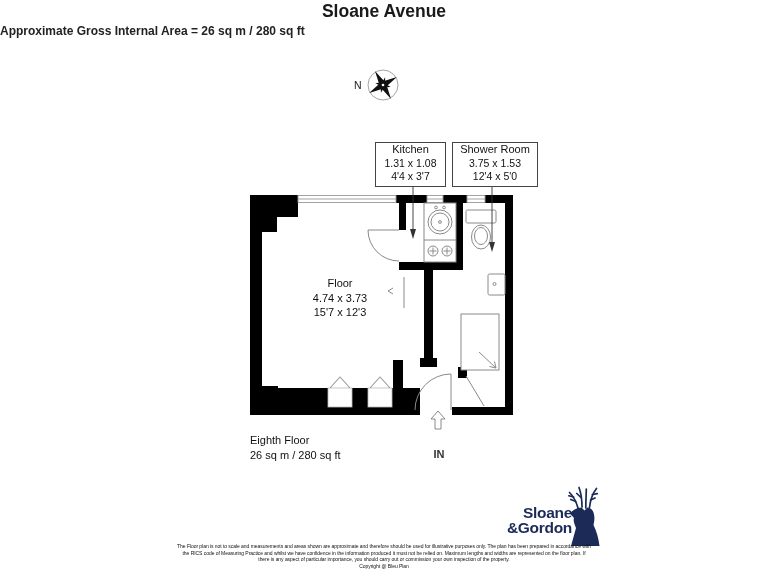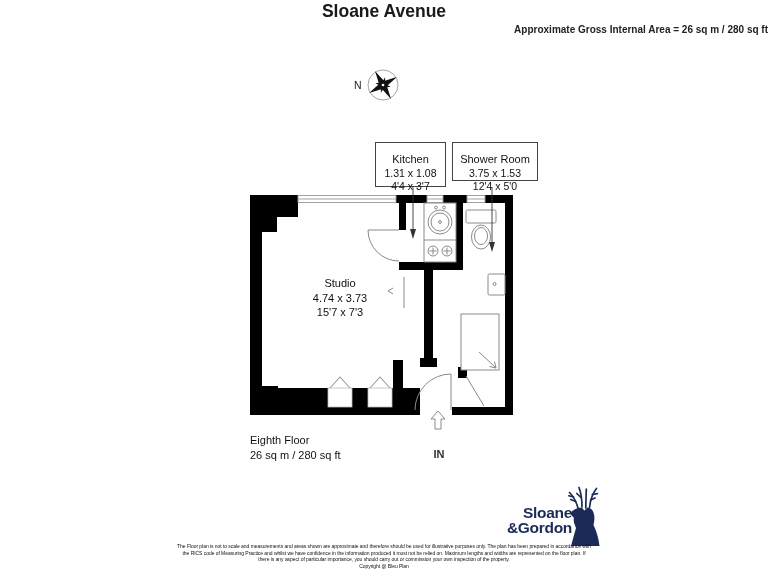--- a/index.html
+++ b/index.html
@@ -2,29 +2,29 @@
 <html><head>
 <meta charset="utf-8">
 <style>
   html,body{margin:0;padding:0;}
   body{
     width:768px;height:576px;position:relative;background:#ffffff;
     font-family:"Liberation Sans", sans-serif;color:#111;overflow:hidden;
   }
   .abs{position:absolute;}
   .title{left:0;right:0;top:1px;text-align:center;font-size:17.5px;font-weight:700;color:#1a1a1a;}
-  .subtitle{left:0;right:0;top:24px;text-align:right;font-size:10px;font-weight:700;color:#222;}
+  .subtitle{left:0;right:0;top:24px;text-align:left;font-size:12px;font-weight:700;color:#222;}
   .room-box{
     border:1px solid #444;background:#fff;box-sizing:border-box;
-    text-align:center;padding-top:10px;line-height:13.5px;
+    text-align:center;padding-top:0;line-height:13.5px;
   }
   .room-box .rname{font-size:11px;}
   .room-box .rdim{font-size:10.5px;}
   .kitchen-box{left:375px;top:142px;width:71px;height:45px;}
-  .shower-box{left:452px;top:142px;width:86px;height:39px;}
+  .shower-box{left:452px;top:142px;width:86px;height:45px;}
   .studio-label{left:294px;top:276px;width:92px;text-align:center;font-size:11px;line-height:14.5px;}
   .in-label{left:427px;top:448px;width:24px;text-align:center;font-size:11px;color:#333;font-weight:bold;}
   .n-label{left:354px;top:79px;font-size:10.5px;color:#222;}
   .floor-label{left:250px;top:433px;font-size:11px;line-height:15px;}
   .logo-text{left:478px;top:506px;width:94px;text-align:right;font-weight:700;
              font-size:15.5px;line-height:14.5px;letter-spacing:-0.3px;}
   .disclaimer{left:50%;transform:translateX(-50%);top:543px;width:470px;text-align:center;
               font-size:5px;line-height:6.6px;color:#111;letter-spacing:-0.05px;}
   .disclaimer .copy{margin-top:0.5px;}
   svg.plan{position:absolute;left:0;top:0;}
@@ -169,23 +169,23 @@
   <div class="rdim">4'4 x 3'7</div>
 </div>
 
 <div class="abs room-box shower-box">
   <div class="rname">Shower Room</div>
   <div class="rdim">3.75 x 1.53</div>
   <div class="rdim">12'4 x 5'0</div>
 </div>
 
 <div class="abs studio-label">
-  <div>Studio</div>
+  <div>Floor</div>
   <div>4.74 x 3.73</div>
-  <div>15'7 x 7'3</div>
+  <div>15'7 x 12'3</div>
 </div>
 
 <div class="abs in-label">IN</div>
 
 <div class="abs floor-label">
   <div>Eighth Floor</div>
   <div>26 sq m / 280 sq ft</div>
 </div>
 
 <div class="abs logo-text" style="color:#1b2a56;">

